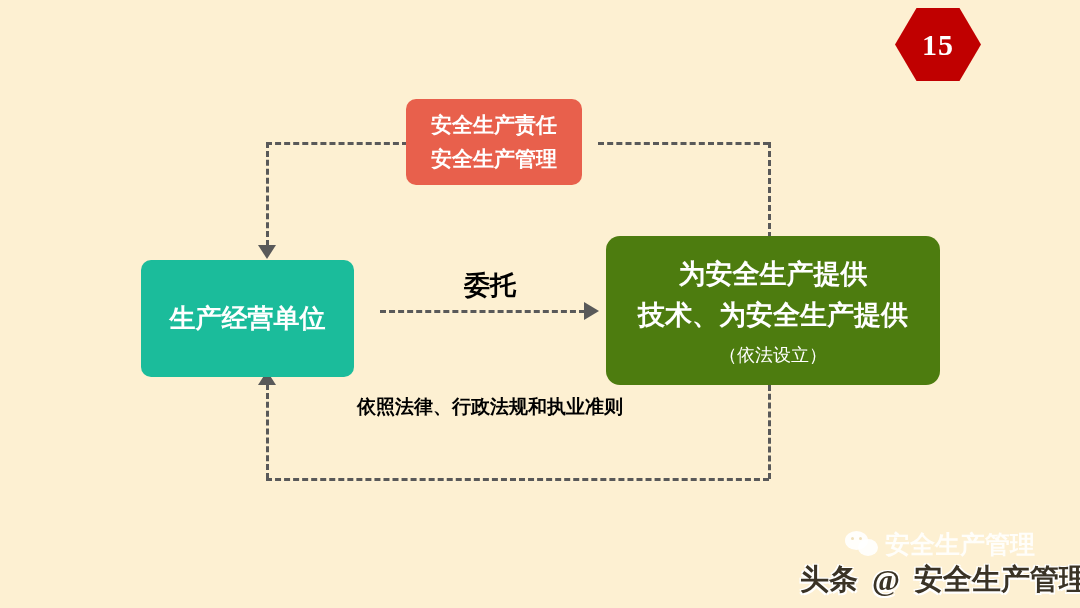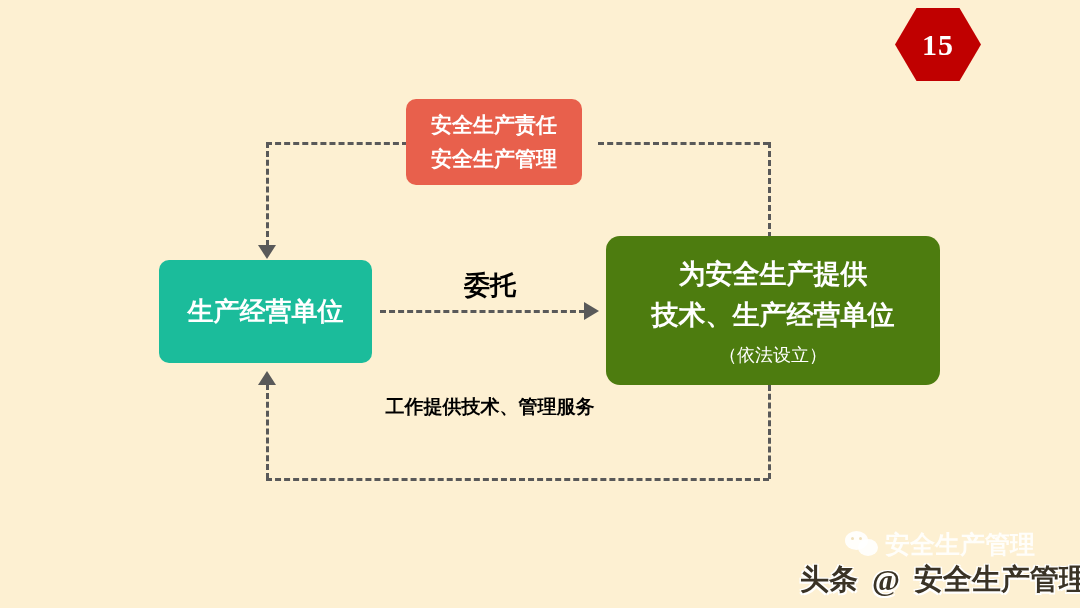--- a/index.html
+++ b/index.html
@@ -65,24 +65,24 @@
     top: 99px;
     width: 176px;
     height: 86px;
     background: #e8604c;
     border-radius: 10px;
     font-size: 21px;
   }
   .box-red .line { margin: 3px 0; }
 
   .box-green {
-    left: 159px;
+    left: 141px;
     top: 260px;
     width: 213px;
-    height: 103px;
+    height: 117px;
     background: #1bbc9b;
     border-radius: 10px;
     font-size: 26px;
   }
 
   .box-blue {
     left: 600px;
     top: 236px;
     width: 334px;
     height: 149px;
@@ -253,28 +253,28 @@
     <div class="line">安全生产责任</div>
     <div class="line">安全生产管理</div>
   </div>
 
   <div class="box box-green">
     <div>生产经营单位</div>
   </div>
 
   <div class="box box-blue">
     <div class="line">为安全生产提供</div>
-    <div class="line">技术、生产经营单位</div>
+    <div class="line">技术、为安全生产提供</div>
     <div class="sub">（依法设立）</div>
   </div>
 
   <div class="label" id="label-entrust">委托</div>
 
   <div class="label" id="label-bottom">
-    <div class="line">工作提供技术、管理服务</div>
+    <div class="line">依照法律、行政法规和执业准则</div>
   </div>
 
   <div class="wm-light">
     <div class="wm-chat">
       <div class="bub b1"></div>
       <div class="bub b2"></div>
       <div class="dot d1"></div>
       <div class="dot d2"></div>
     </div>
     <span>安全生产管理</span>

